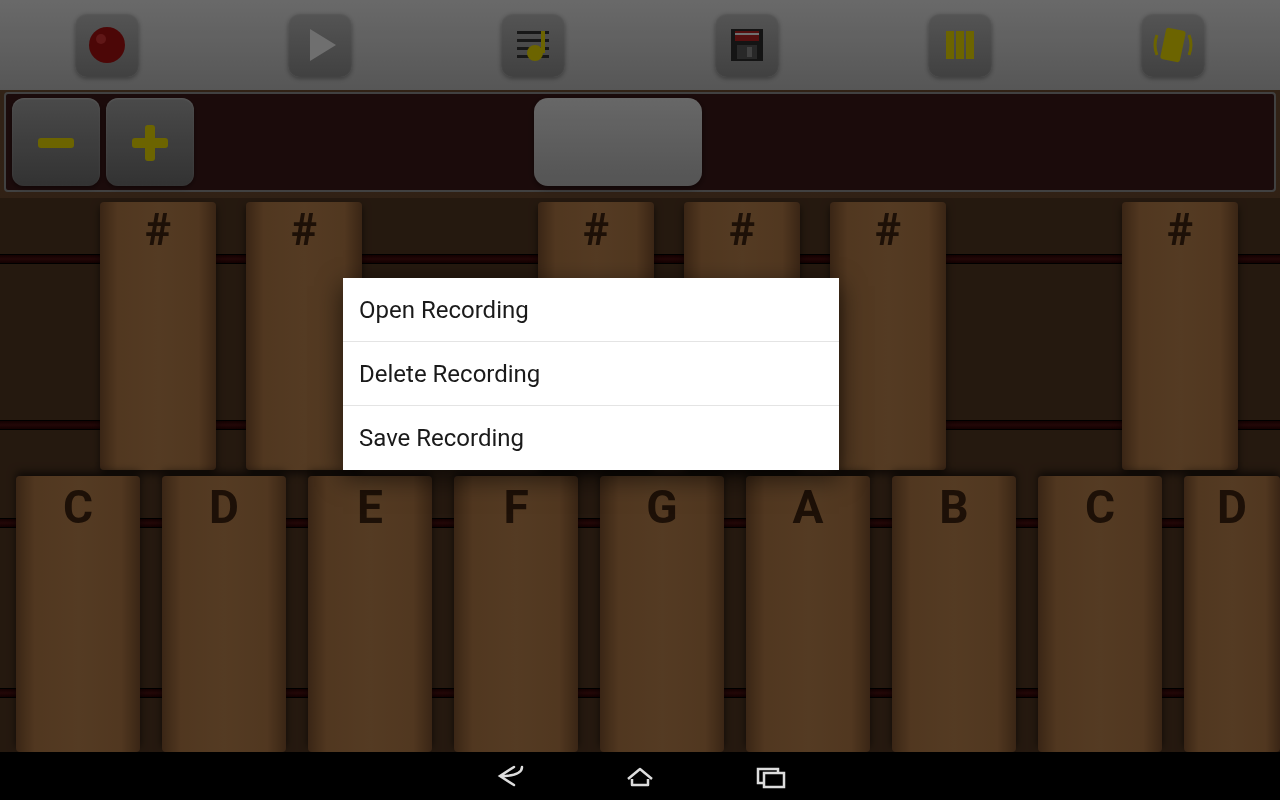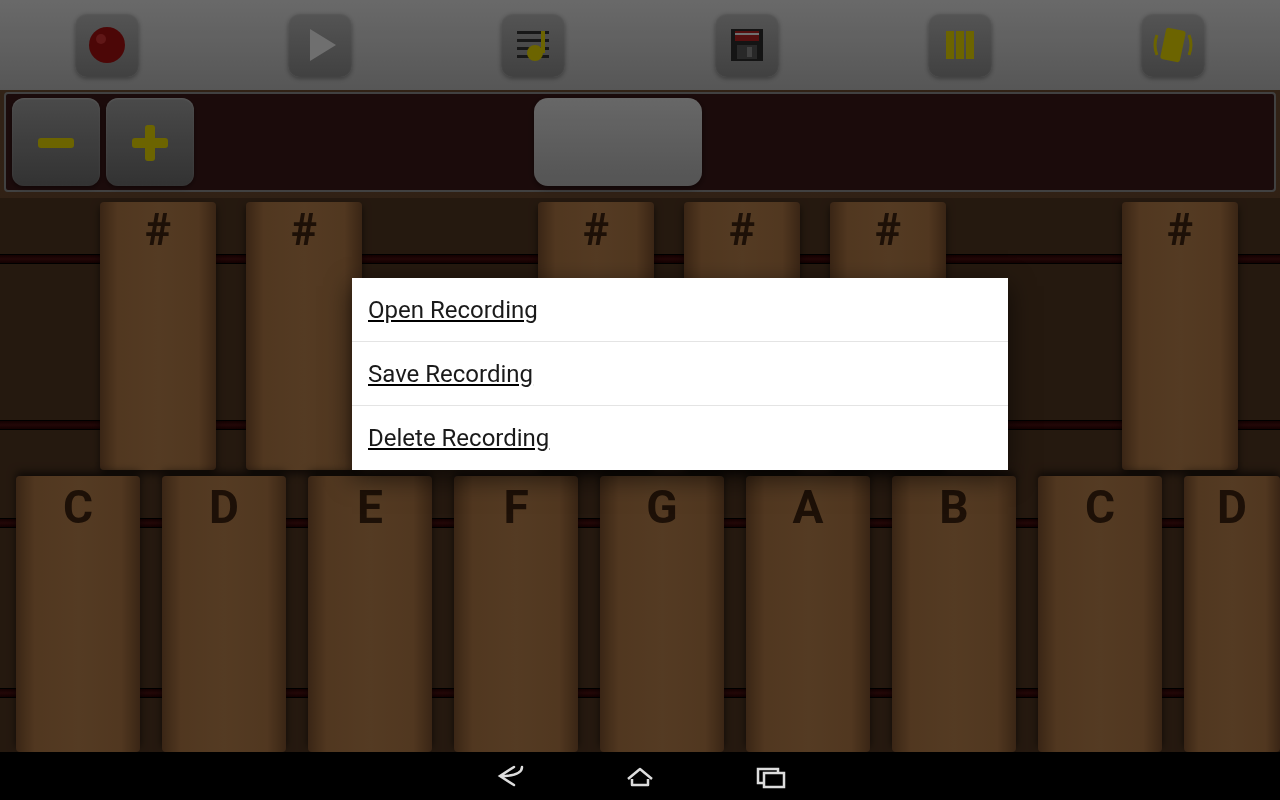--- a/index.html
+++ b/index.html
@@ -73,22 +73,22 @@
   }
 
   
   .dim {
     position: absolute; left: 0; top: 0; width: 1280px; height: 752px;
     background: rgba(0,0,0,.52);
   }
 
   
   .dialog {
-    position: absolute; left: 352px; top: 278px; width: 656px;
-    background: #fff; box-shadow: 0 8px 24px rgba(0,0,0,.6); text-decoration: underline;
+    position: absolute; left: 343px; top: 278px; width: 496px;
+    background: #fff; box-shadow: 0 8px 24px rgba(0,0,0,.6);
   }
   .dialog-item {
     height: 64px; display: flex; align-items: center; padding-left: 16px;
     font-size: 24px; color: #1a1a1a; border-bottom: 1px solid #e4e4e4;
   }
   .dialog-item:last-child { border-bottom: none; }
 
   
   .navbar {
     position: absolute; left: 0; top: 752px; width: 1280px; height: 48px;
@@ -188,24 +188,24 @@
   </div>
 </div>
 
 <div class="dim"></div>
 
 <div class="dialog">
   <div class="dialog-item">
     <span>Open Recording</span>
   </div>
   <div class="dialog-item">
+    <span>Delete Recording</span>
+  </div>
+  <div class="dialog-item">
     <span>Save Recording</span>
-  </div>
-  <div class="dialog-item">
-    <span>Delete Recording</span>
   </div>
 </div>
 
 <div class="navbar">
   <div class="nav-btn">
     <svg width="36" height="26">
         <path d="M22 4 L8 13 L22 22 M8 13 Q30 13 30 4" stroke="#ddd" stroke-width="2.5" fill="none" stroke-linecap="round"></path>
       </svg>
   </div>
   <div class="nav-btn">

